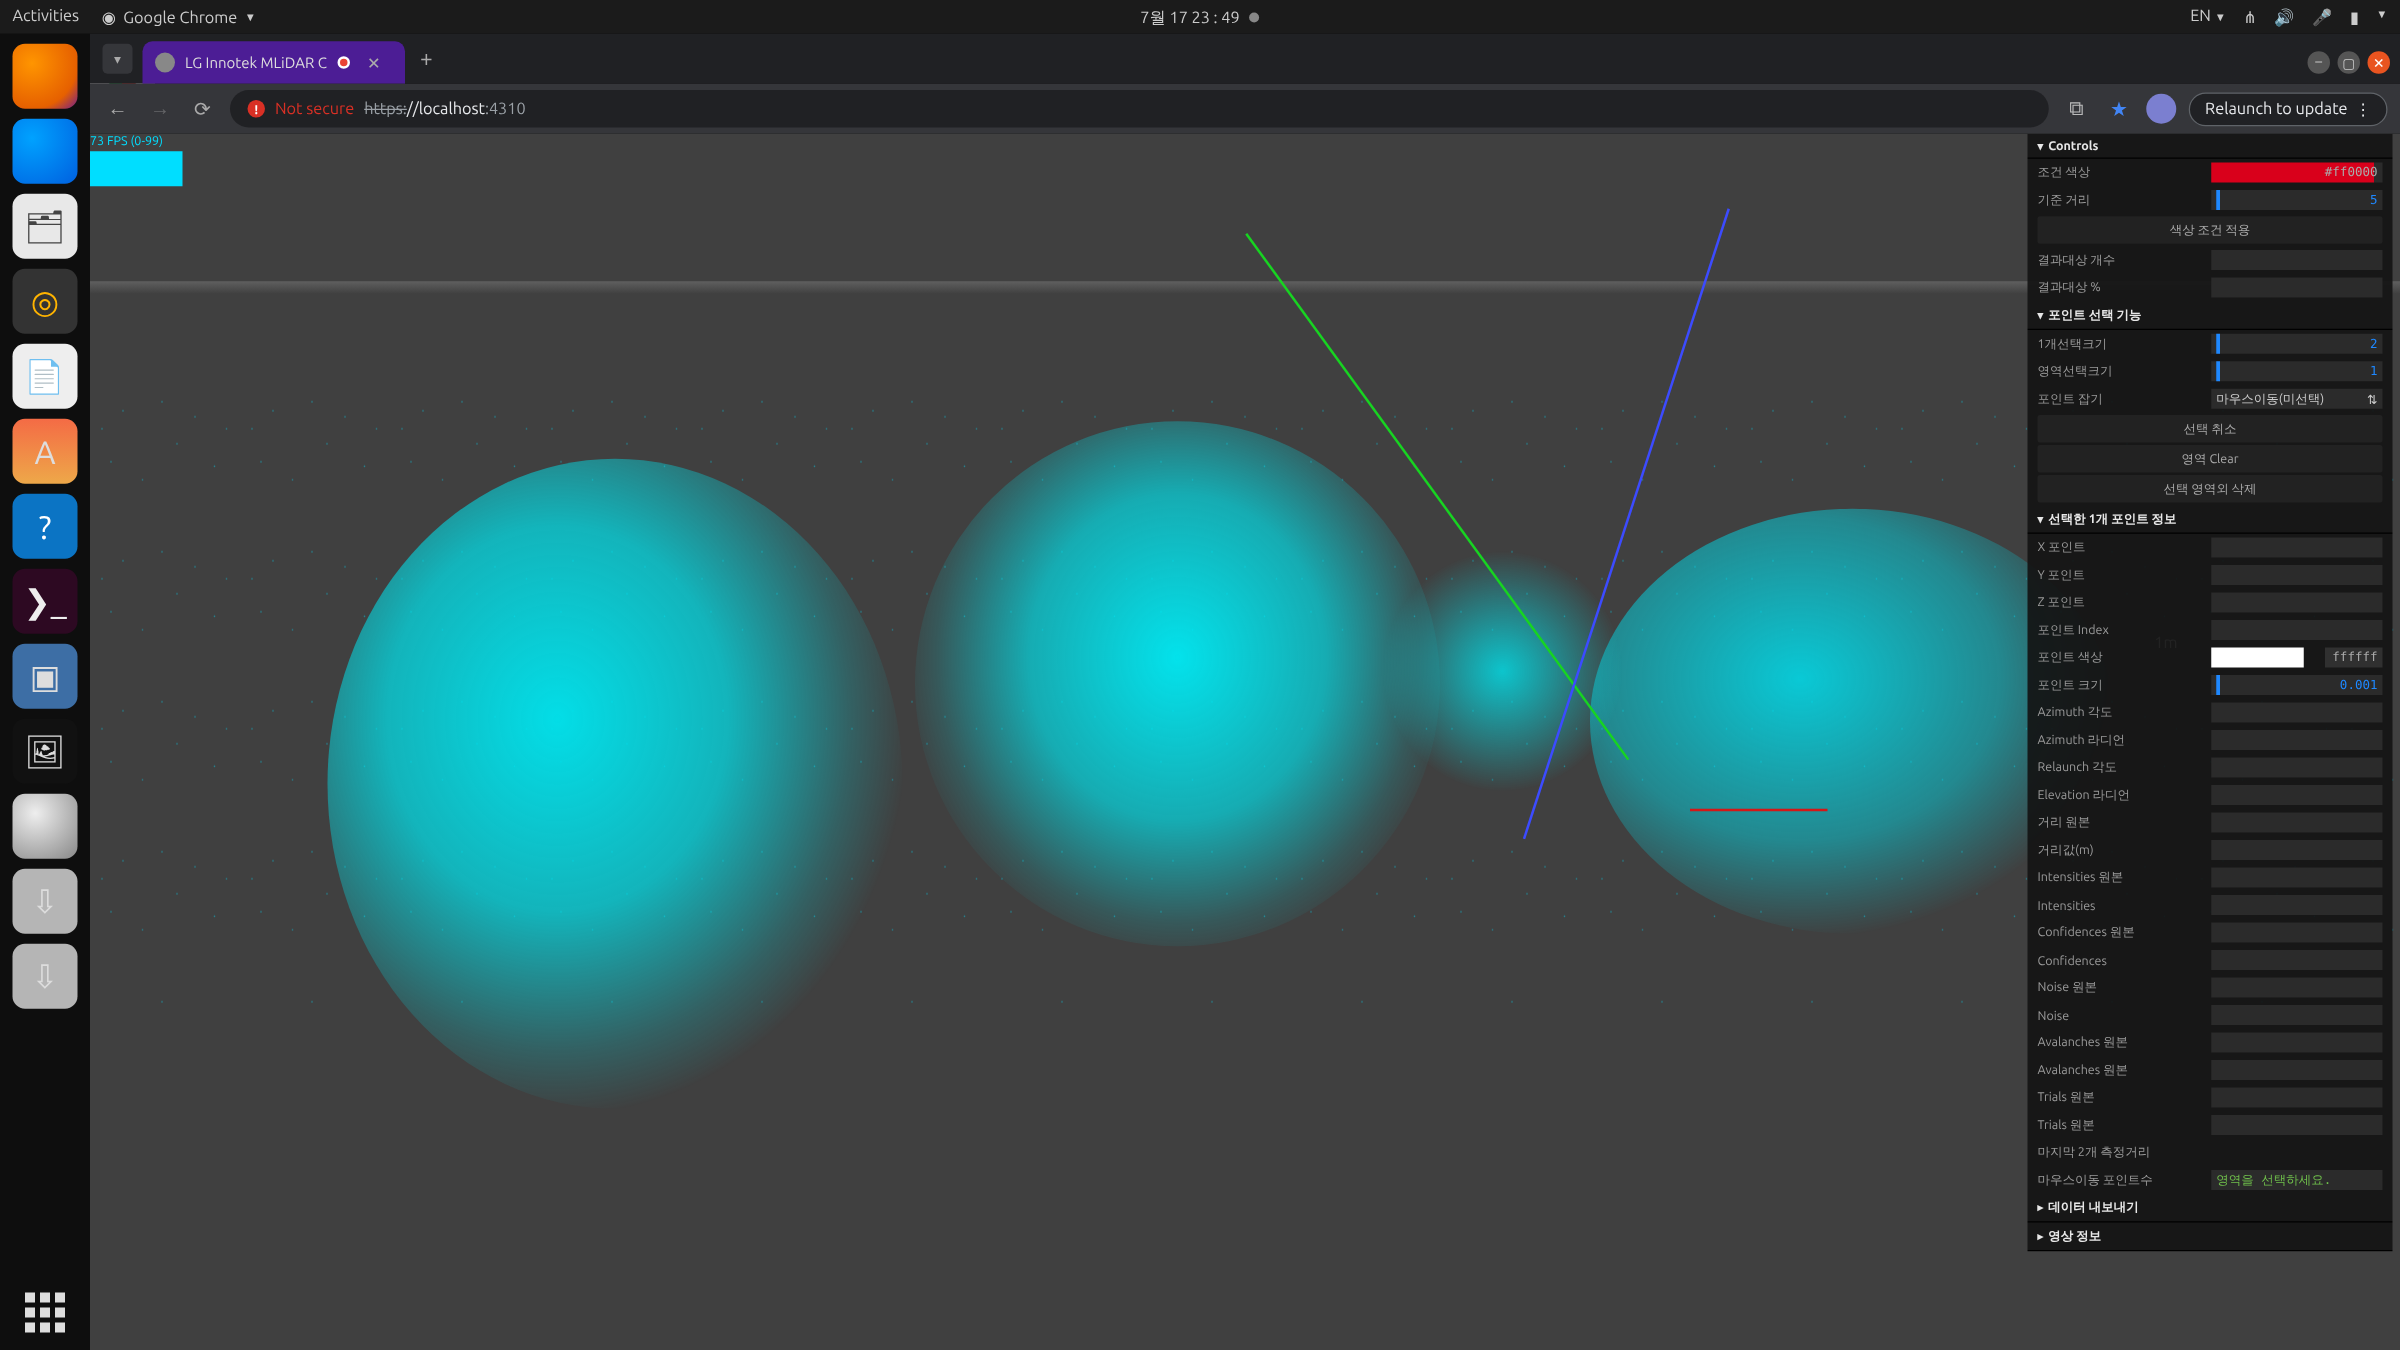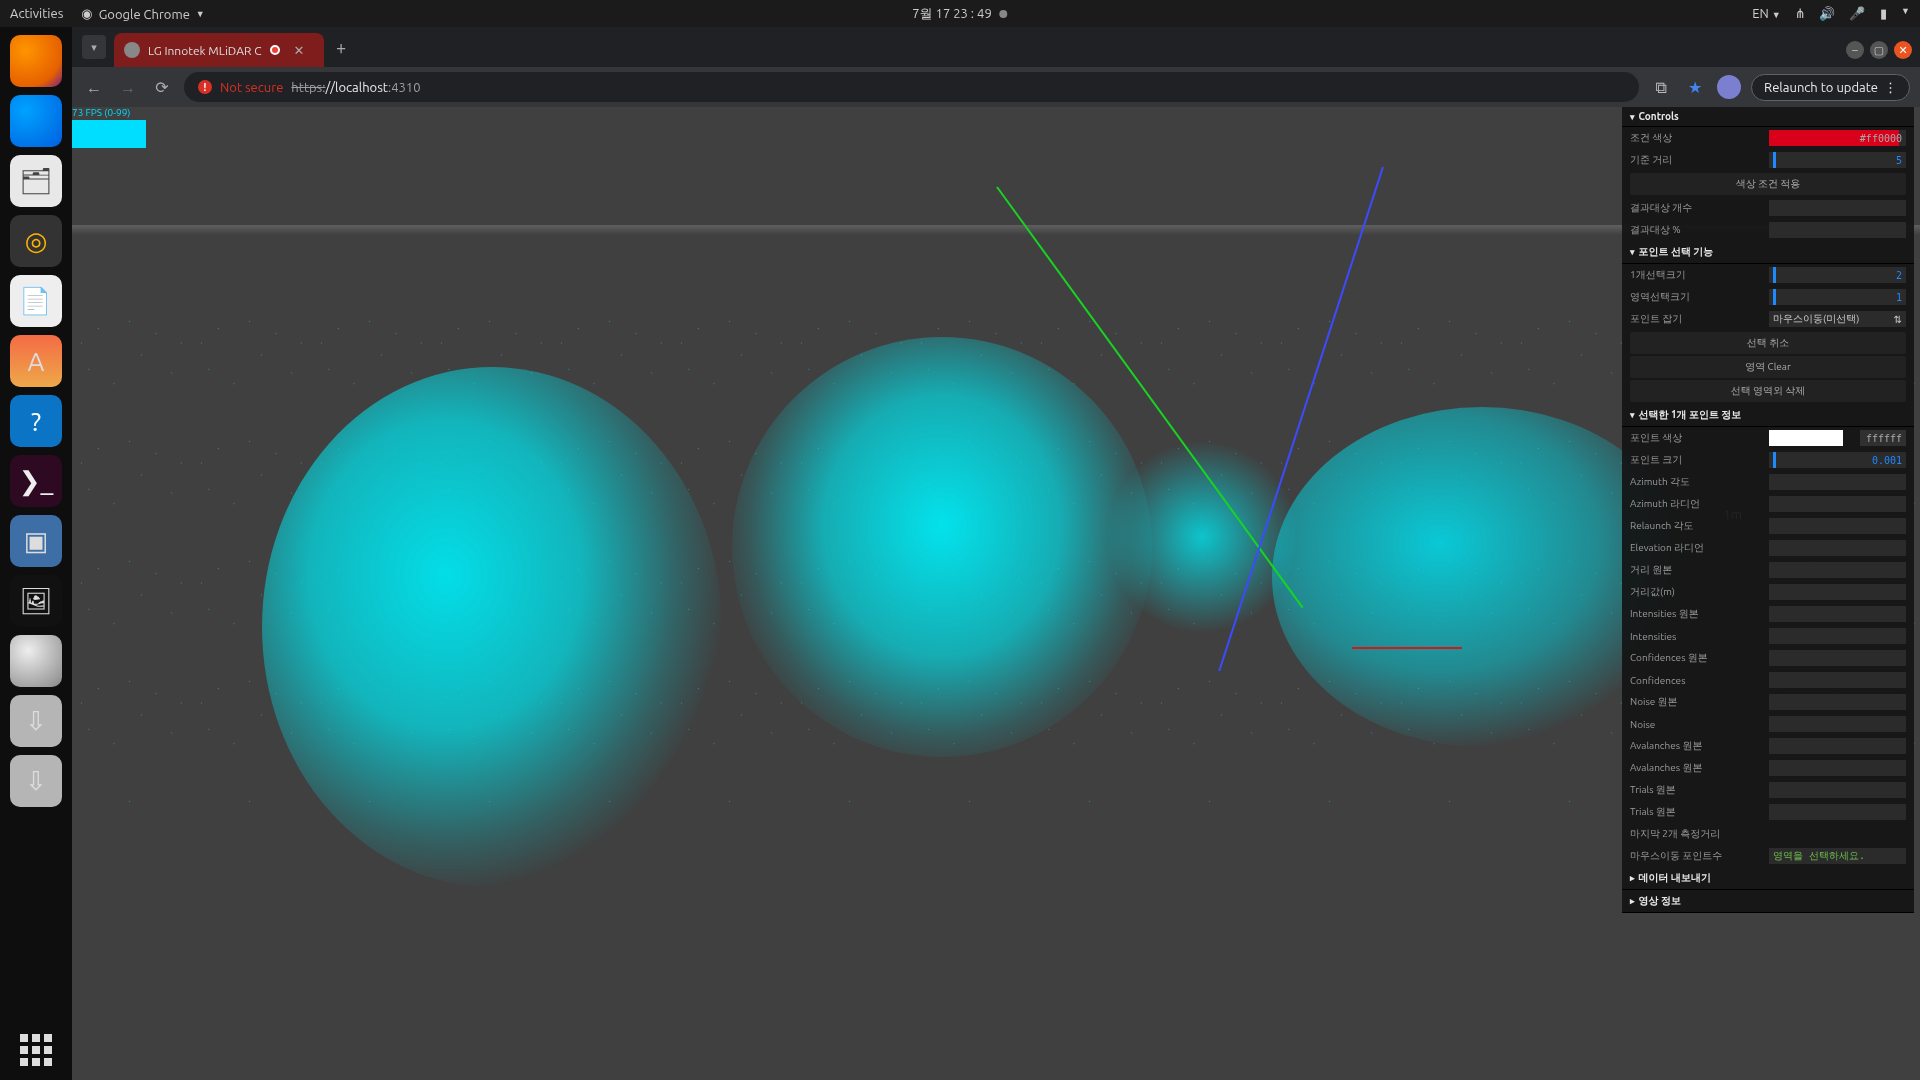--- a/index.html
+++ b/index.html
@@ -32,21 +32,21 @@
 .dock .usb{background:#b5b5b5}
 .dock .apps{margin-top:auto;margin-bottom:14px;display:grid;grid-template-columns:repeat(3,8px);grid-template-rows:repeat(3,8px);gap:4px}
 .dock .apps span{background:#ddd;width:8px;height:8px}
 .chrome-glyph{width:34px;height:34px;border-radius:50%;background:conic-gradient(#ea4335 0 120deg,#fbbc05 120deg 240deg,#34a853 240deg 360deg);display:flex;align-items:center;justify-content:center}
 .chrome-glyph::after{content:"";width:14px;height:14px;border-radius:50%;background:#4285f4;border:3px solid #fff}
 
 
 .chrome{position:absolute;left:72px;top:27px;right:0;bottom:0;display:flex;flex-direction:column}
 .tabstrip{height:40px;background:#202124;display:flex;align-items:flex-end;padding-left:10px}
 .tabstrip .sysbtn{width:24px;height:24px;border-radius:4px;background:#35363a;margin:0 8px 8px 0;display:flex;align-items:center;justify-content:center;color:#aaa;font-size:11px}
-.tab{height:34px;background:#7f1d1d;border-radius:8px 8px 0 0;display:flex;align-items:center;padding:0 10px;gap:8px;color:#ddd;min-width:210px}
+.tab{height:34px;background:#4c1d95;border-radius:8px 8px 0 0;display:flex;align-items:center;padding:0 10px;gap:8px;color:#ddd;min-width:210px}
 .tab .fav{width:16px;height:16px;border-radius:50%;background:#888}
 .tab .rec{width:10px;height:10px;border-radius:50%;background:#ea4335;border:2px solid #fff}
 .tab .title{font-size:12px;max-width:130px;overflow:hidden;text-overflow:ellipsis;white-space:nowrap}
 .tab .x{margin-left:6px;color:#aaa}
 .newtab{color:#aaa;padding:0 12px 10px;font-size:18px}
 .winctrl{margin-left:auto;display:flex;gap:6px;padding:0 8px 8px}
 .winctrl div{width:18px;height:18px;border-radius:50%;display:flex;align-items:center;justify-content:center;font-size:11px;color:#111}
 .winctrl .min,.winctrl .max{background:#555;color:#ccc}
 .winctrl .close{background:#e95420;color:#fff}
 
@@ -252,20 +252,38 @@
           <span class="val drop">
             <span>마우스이동(미선택)</span>
             <span>⇅</span>
           </span>
         </div>
       <div class="btn">선택 취소</div>
       <div class="btn">영역 Clear</div>
       <div class="btn">선택 영역외 삭제</div>
 
       <div class="section">선택한 1개 포인트 정보</div>
+      <div id="info-rows">
+          <div class="row">
+            <span class="lbl">X 포인트</span>
+            <span class="val"></span>
+          </div>
+          <div class="row">
+            <span class="lbl">Y 포인트</span>
+            <span class="val"></span>
+          </div>
+          <div class="row">
+            <span class="lbl">Z 포인트</span>
+            <span class="val"></span>
+          </div>
+          <div class="row">
+            <span class="lbl">포인트 Index</span>
+            <span class="val"></span>
+          </div>
+        </div>
       <div class="row">
           <span class="lbl">포인트 색상</span>
           <span class="val white"></span>
           <span class="val hex" style="flex:0 0 46px">ffffff</span>
         </div>
       <div class="row">
           <span class="lbl">포인트 크기</span>
           <span class="val bluebar">0.001</span>
         </div>
       <div id="more-rows">

